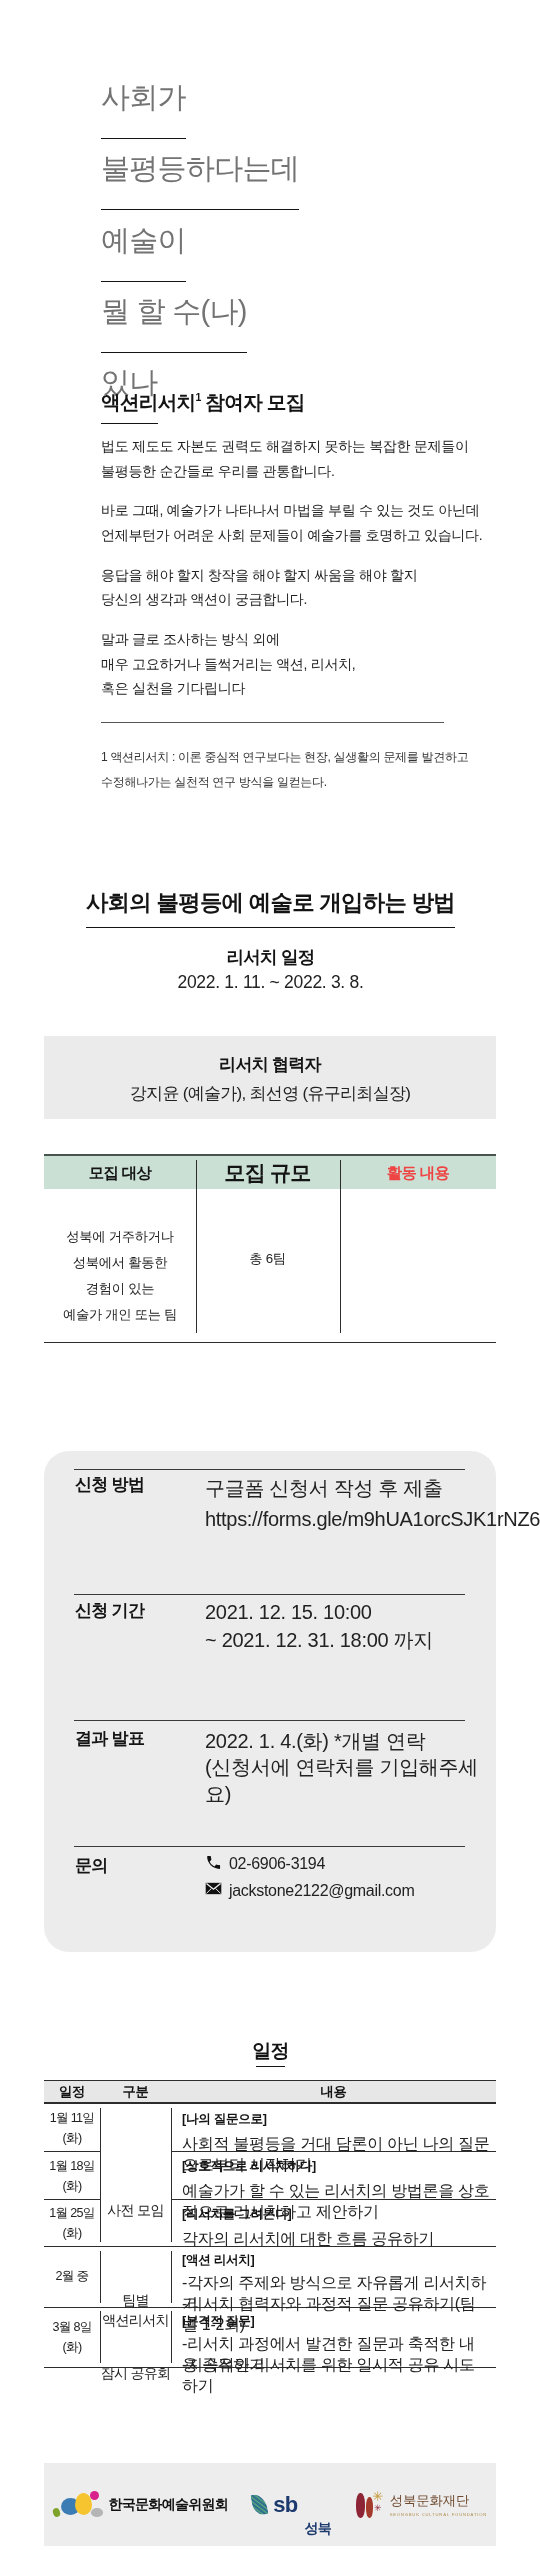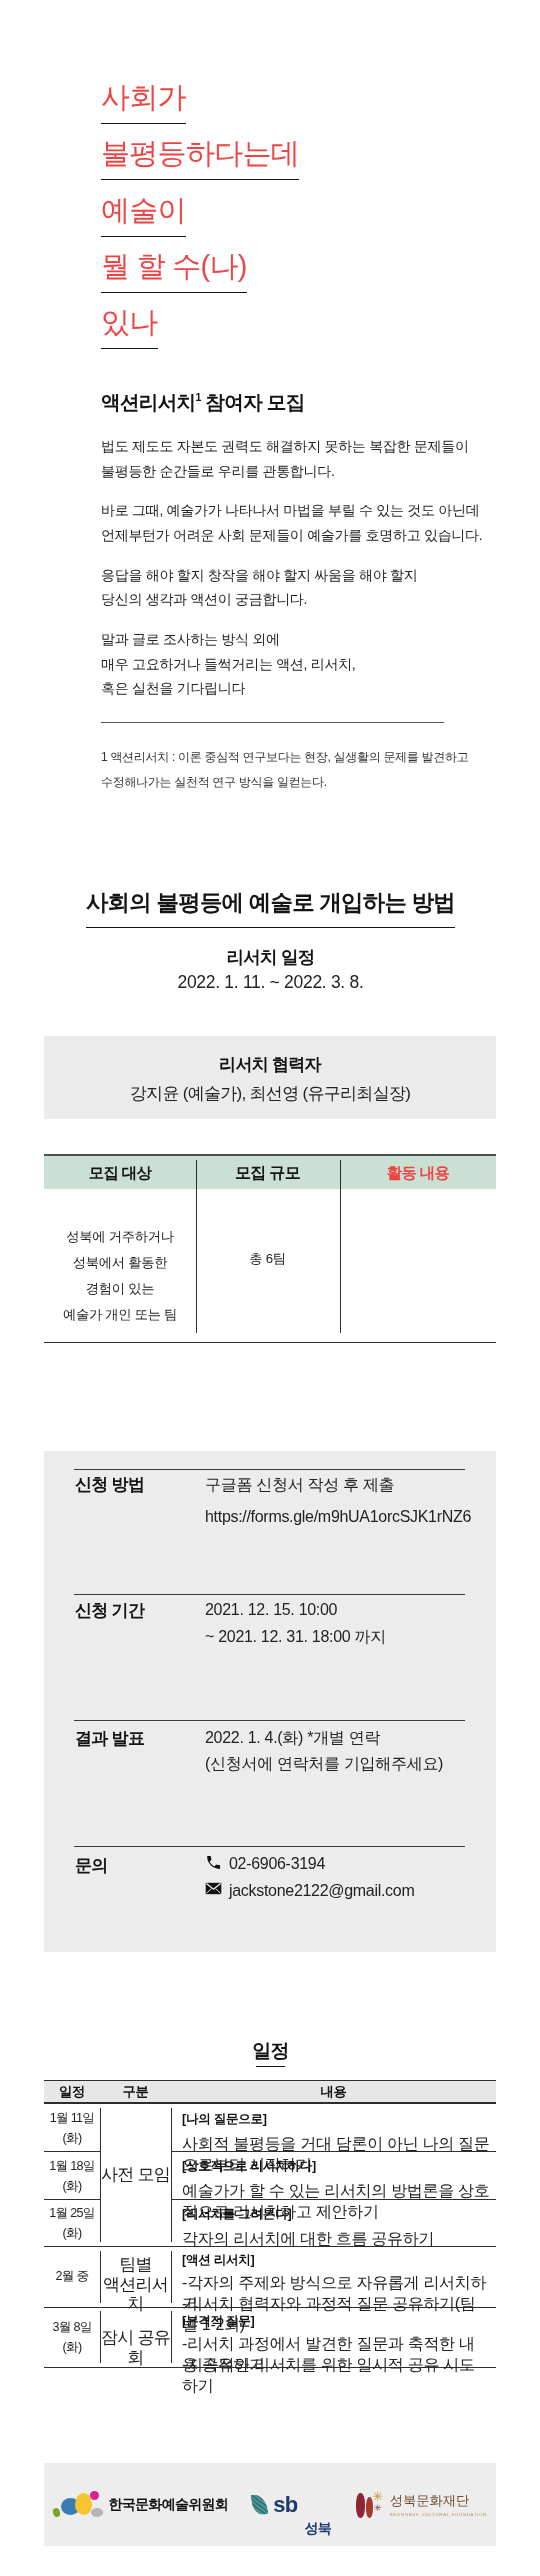--- a/index.html
+++ b/index.html
@@ -3,21 +3,21 @@
 <meta charset="utf-8">
 <style>
   html,body{margin:0;padding:0;background:#ffffff;}
   #page{position:relative;width:541px;height:2576px;background:#ffffff;overflow:hidden;
         font-family:"Liberation Sans","DejaVu Sans",sans-serif;color:#1b1b1b;}
   .abs{position:absolute;}
   
   .hero{left:101px;top:81px;}
   .hero-line{display:block;margin-bottom:13.3px;}
   .hero-line span{display:inline-block;font-size:29px;line-height:32px;letter-spacing:-0.7px;
-        color:#ef4444;border-bottom:1.4px solid #141414;padding-bottom:10px;}
+        color:#737373;border-bottom:1.4px solid #141414;padding-bottom:25px;}
   
   .recruit-heading{left:101px;top:389px;font-size:19.6px;font-weight:bold;color:#141414;letter-spacing:-0.7px;}
   .recruit-heading sup{font-size:10.5px;}
   .intro{left:101px;top:434px;font-size:14px;line-height:24.5px;color:#222;letter-spacing:-0.3px;}
   .intro .para{margin-bottom:15.4px;}
   .intro-rule{left:101px;top:722px;width:343px;border-top:0.7px solid #555;}
   .footnote{left:101px;top:745px;font-size:12px;line-height:24.5px;color:#333;letter-spacing:-0.3px;}
   
   .topic-label{left:0;top:853px;width:541px;text-align:center;font-size:17.5px;color:#222;letter-spacing:-0.7px;}
   .topic-title-wrap{left:0;top:887px;width:541px;text-align:center;}
@@ -27,49 +27,49 @@
   .topic-sch-period{left:0;top:972px;width:541px;text-align:center;font-size:17.5px;color:#222;letter-spacing:-0.3px;}
   
   .collab{left:44px;top:1036px;width:452px;height:83px;background:#ebebeb;text-align:center;}
   .collab .t1{margin-top:17px;font-size:17px;font-weight:bold;color:#141414;letter-spacing:-0.7px;}
   .collab .t2{margin-top:6.3px;font-size:17px;color:#222;letter-spacing:-0.7px;}
   
   .rtable{left:44px;top:1154px;width:452px;height:190px;}
   .rtable .topbar{position:absolute;left:0;top:0;width:452px;height:2.1px;background:#49544e;}
   .rtable .head{position:absolute;left:0;top:2.1px;width:452px;height:33px;background:#cbe0d5;}
   .rtable .h1{position:absolute;left:0;top:2.1px;width:152px;height:33px;line-height:33px;text-align:center;font-size:15.4px;font-weight:bold;color:#141414;letter-spacing:-0.7px;}
-  .rtable .h2{position:absolute;left:152px;top:2.1px;width:143px;height:33px;line-height:33px;text-align:center;font-size:16px;font-weight:bold;color:#141414;letter-spacing:-0.7px;}
+  .rtable .h2{position:absolute;left:152px;top:2.1px;width:143px;height:33px;line-height:33px;text-align:center;font-size:21px;font-weight:bold;color:#141414;letter-spacing:-0.7px;}
   .rtable .h3{position:absolute;left:296px;top:2.1px;width:156px;height:33px;line-height:33px;text-align:center;font-size:15.4px;font-weight:bold;color:#ef4444;letter-spacing:-0.7px;}
   .rtable .v1{position:absolute;left:152px;top:5.6px;width:0.7px;height:173px;background:#2d2d2d;}
   .rtable .v2{position:absolute;left:296px;top:5.6px;width:0.7px;height:173px;background:#2d2d2d;}
   .rtable .bottom{position:absolute;left:0;top:188px;width:452px;height:1.4px;background:#2d2d2d;}
   .rtable .c1{position:absolute;left:0;top:70px;width:152px;text-align:center;font-size:13.3px;line-height:26px;color:#222;letter-spacing:-0.3px;}
   .rtable .c2{position:absolute;left:152px;top:96px;width:143px;text-align:center;font-size:13.3px;color:#222;letter-spacing:-0.3px;}
   .rtable .c3{position:absolute;left:296px;top:42px;width:156px;text-align:center;font-size:13.3px;line-height:26px;color:#222;letter-spacing:-0.3px;}
   .rtable .gap{height:24.5px;}
   
-  .apply{left:44px;top:1451px;width:452px;height:501px;background:#ececec;}
+  .apply{left:44px;top:1451px;width:452px;height:501px;background:#ececec;border-radius:25px;}
   .apply .sep{position:absolute;left:30px;width:391px;height:0.7px;background:#3a3a3a;}
   .apply .label{position:absolute;left:31px;font-size:17px;font-weight:bold;color:#141414;letter-spacing:-0.7px;}
-  .apply .val{position:absolute;left:161px;font-size:16px;color:#222;letter-spacing:-0.3px;}
+  .apply .val{position:absolute;left:161px;font-size:20px;color:#222;letter-spacing:-0.3px;}
   .apply .ico{position:absolute;left:161px;width:17px;height:17px;}
   .apply .ival{position:absolute;left:185px;font-size:16px;color:#222;letter-spacing:-0.3px;}
   
   .sch-title{left:0;top:2038px;width:541px;text-align:center;font-size:19px;font-weight:bold;color:#141414;letter-spacing:-0.7px;}
   .sch-underline{left:256px;top:2066px;width:29px;height:1.4px;background:#141414;}
   .stable{left:44px;top:2080px;width:452px;height:288px;}
   .stable .htop{position:absolute;left:0;top:0;width:452px;height:0.7px;background:#2d2d2d;}
   .stable .hband{position:absolute;left:0;top:0.7px;width:452px;height:22px;background:#e7e7e7;}
   .stable .hbot{position:absolute;left:0;top:22.4px;width:452px;height:1.4px;background:#2d2d2d;}
   .stable .hc{position:absolute;top:0.7px;height:22px;line-height:22px;text-align:center;font-size:13.3px;font-weight:bold;color:#141414;letter-spacing:-0.3px;}
   .stable .sepP{position:absolute;height:0.7px;background:#2d2d2d;}
   .stable .sepF{position:absolute;left:0;width:452px;height:1.4px;background:#2d2d2d;}
   .stable .vl{position:absolute;width:0.7px;background:#2d2d2d;}
   .stable .date{position:absolute;left:0;width:56px;text-align:center;font-size:12.6px;color:#222;letter-spacing:-0.7px;line-height:19.6px;}
-  .stable .grp{position:absolute;left:56px;width:71px;text-align:center;font-size:17px;color:#222;letter-spacing:-0.7px;line-height:19.6px;}
+  .stable .grp{position:absolute;left:56px;width:71px;text-align:center;font-size:14px;color:#222;letter-spacing:-0.7px;line-height:19.6px;margin-top:36px;}
   .stable .ct{position:absolute;left:138px;width:308px;font-size:12.6px;font-weight:bold;color:#141414;letter-spacing:-0.3px;}
   .stable .cl{position:absolute;left:138px;width:308px;font-size:16px;color:#222;letter-spacing:-0.3px;}
   
   .footer{left:44px;top:2463px;width:452px;height:83px;background:#ededed;display:flex;align-items:center;justify-content:center;gap:24px;}
   .logo{display:flex;align-items:center;gap:5.6px;}
   .arko-mark{position:relative;width:50px;height:28px;}
   .arko-mark i{position:absolute;display:block;}
   .arko-olive{left:0;top:17px;width:7px;height:9px;border-radius:50%;background:#7fa32a;transform:rotate(-18deg);}
   .arko-blue{left:7.7px;top:7.7px;width:19px;height:17px;border-radius:50%;background:#3b7cb5;}
   .arko-yellow{left:22px;top:2.1px;width:17px;height:22.4px;border-radius:50% 50% 48% 52%/55% 55% 45% 45%;background:#f6c42e;}

